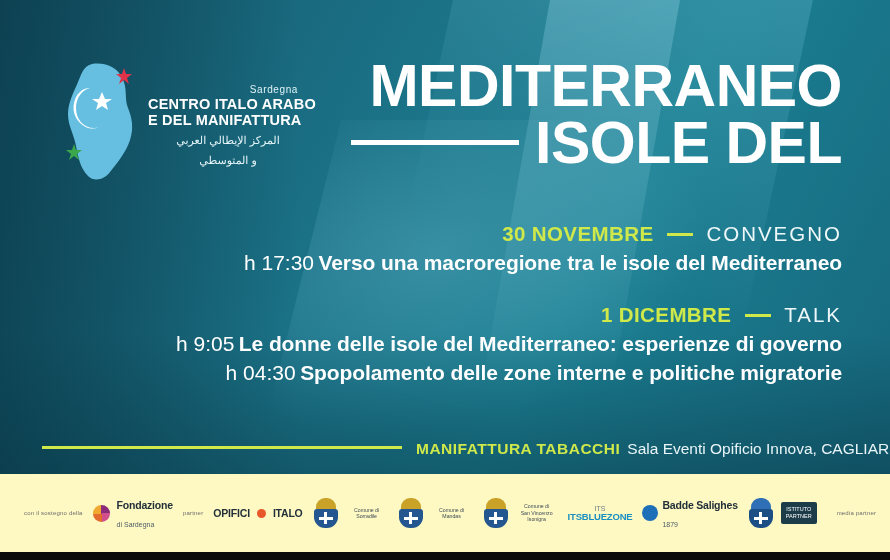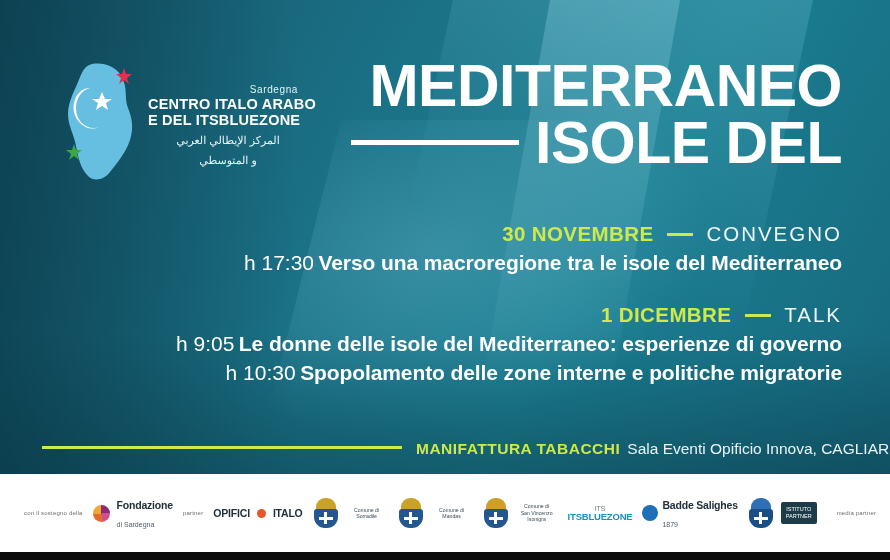--- a/index.html
+++ b/index.html
@@ -131,21 +131,21 @@
   .venue-name {
     color: #cfe84a; font-size: 15.5px; font-weight: bold; letter-spacing: 0.5px;
   }
   .venue-place {
     color: #e9f5f8; font-size: 15.5px; font-weight: normal; margin-left: 7px;
   }
 
   
   .footer {
     position: absolute; left: 0; bottom: 0; width: 890px; height: 78px;
-    background: #ffffff;
+    background: #fef9c3;
     display: flex; align-items: center;
   }
   .footer-inner {
     display: flex; align-items: center; width: 890px;
     padding: 0 24px; gap: 10px;
   }
   .f-label {
     font-size: 6px; color: #6d6d6d; letter-spacing: 0.2px; text-transform: lowercase;
     white-space: nowrap;
   }
@@ -208,21 +208,21 @@
     <svg class="sardinia-shape" viewBox="0 0 78 120">
       <path d="M30 2 C44 0 56 6 60 16 C66 26 62 36 66 46 C70 56 72 66 68 78 C64 90 56 100 48 110 C42 118 32 120 26 114 C18 106 16 94 14 84 C12 72 6 64 6 52 C6 40 12 30 16 20 C20 10 22 4 30 2 Z" fill="#6ec9ec" opacity="0.92"></path>
       <path d="M28 26 C20 28 14 36 14 46 C14 58 22 66 32 66 C36 66 39 65 42 63 C36 67 28 68 22 64 C14 59 10 50 12 41 C14 32 20 26 28 26 Z" fill="#ffffff"></path>
       <polygon points="40,30 43,37 50,37 44,41 46,48 40,44 34,48 36,41 30,37 37,37" fill="#ffffff"></polygon>
       <polygon points="62,6 64,12 70,12 65,16 67,22 62,18 57,22 59,16 54,12 60,12" fill="#e0334a"></polygon>
       <polygon points="12,82 14,88 20,88 15,92 17,98 12,94 7,98 9,92 4,88 10,88" fill="#3aa84a"></polygon>
     </svg>
     <div class="logo-text">
       <div class="logo-sardegna">Sardegna</div>
       <div class="logo-main-1">CENTRO ITALO ARABO</div>
-      <div class="logo-main-2">E DEL ITSBLUEZONE</div>
+      <div class="logo-main-2">E DEL MANIFATTURA</div>
       <div class="logo-arabic">المركز الإيطالي العربي</div>
       <div class="logo-arabic">و المتوسطي</div>
     </div>
   </div>
 
   <div class="title-wrap">
     <div class="title-line">MEDITERRANEO</div>
     <div class="title-line">
       <span class="title-rule"></span><span>ISOLE DEL</span>
     </div>
@@ -244,21 +244,21 @@
     <div class="day-head">
       <span class="day-date">1 DICEMBRE</span>
       <span class="day-sep"></span>
       <span class="day-type">TALK</span>
     </div>
     <div class="session">
       <span class="session-time">h 9:05</span>
       <span class="session-title">Le donne delle isole del Mediterraneo: esperienze di governo</span>
     </div>
     <div class="session">
-      <span class="session-time">h 10:30</span>
+      <span class="session-time">h 04:30</span>
       <span class="session-title">Spopolamento delle zone interne e politiche migratorie</span>
     </div>
   </div>
 
   <div class="venue">
     <span class="venue-rule"></span><span class="venue-name">MANIFATTURA TABACCHI</span><span class="venue-place">Sala Eventi Opificio Innova, CAGLIARI</span>
   </div>
 
   <div class="footer">
     <div class="footer-inner">

